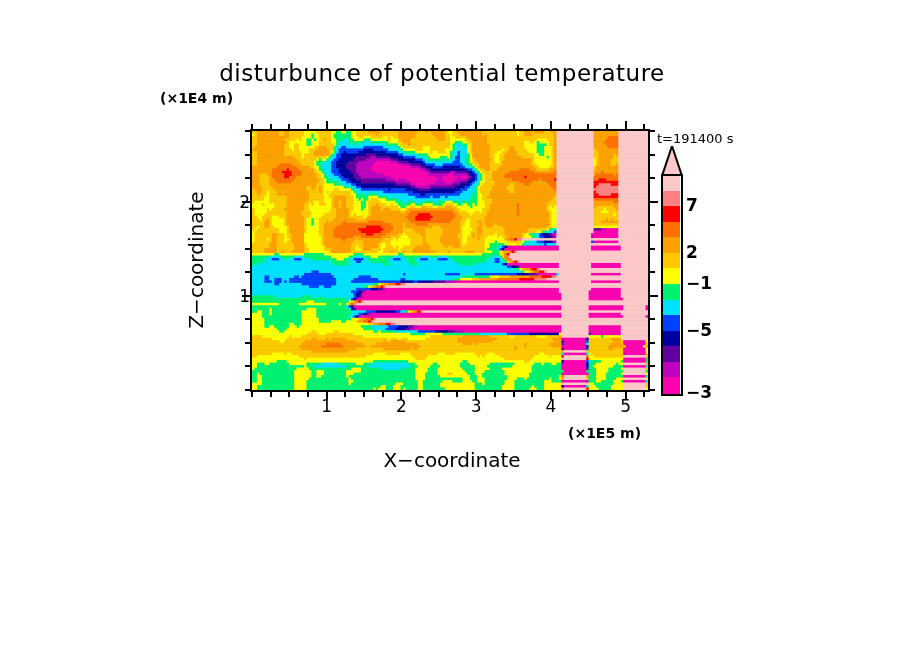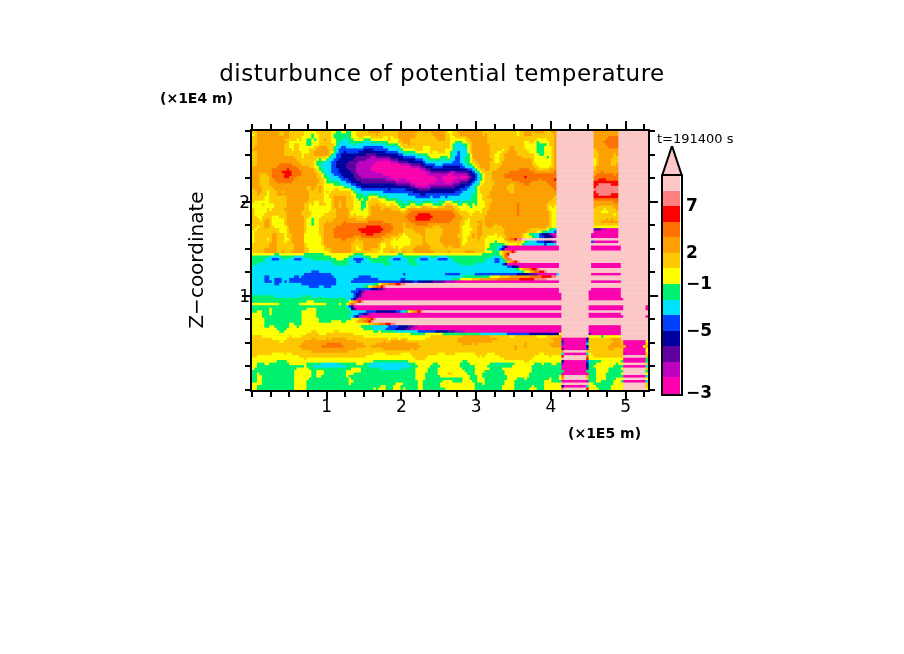--- a/index.html
+++ b/index.html
@@ -2802,20 +2802,21 @@
       <div class="xlab" style="left: 476.151px;">3</div>
       <div class="xlab" style="left: 550.868px;">4</div>
       <div class="xlab" style="left: 625.585px;">5</div>
     </div>
   <div id="yticklabels">
       <div class="ylab" style="top: 295.818px;">1</div>
       <div class="ylab" style="top: 201.636px;">2</div>
     </div>
 
   <div id="xunit">(×1E5 m)</div>
+  <div id="xtitle">X−coordinate</div>
   <div id="ytitle">
     <span>Z−coordinate</span>
   </div>
 
   <svg id="cbtip" viewBox="0 0 22 30">
       <path d="M11 0 L21 30 L1 30 Z" fill="#FFC8C8" stroke="#000" stroke-width="2"></path>
     </svg>
   <div id="cbar">
       <div class="band" style="top: 0px; height: 16.1714px; background: rgb(255, 200, 200); border-bottom: 1.5px solid rgb(0, 0, 0);"></div>
       <div class="band" style="top: 15.5714px; height: 16.1714px; background: rgb(255, 128, 128); border-bottom: 1.5px solid rgb(0, 0, 0);"></div>

